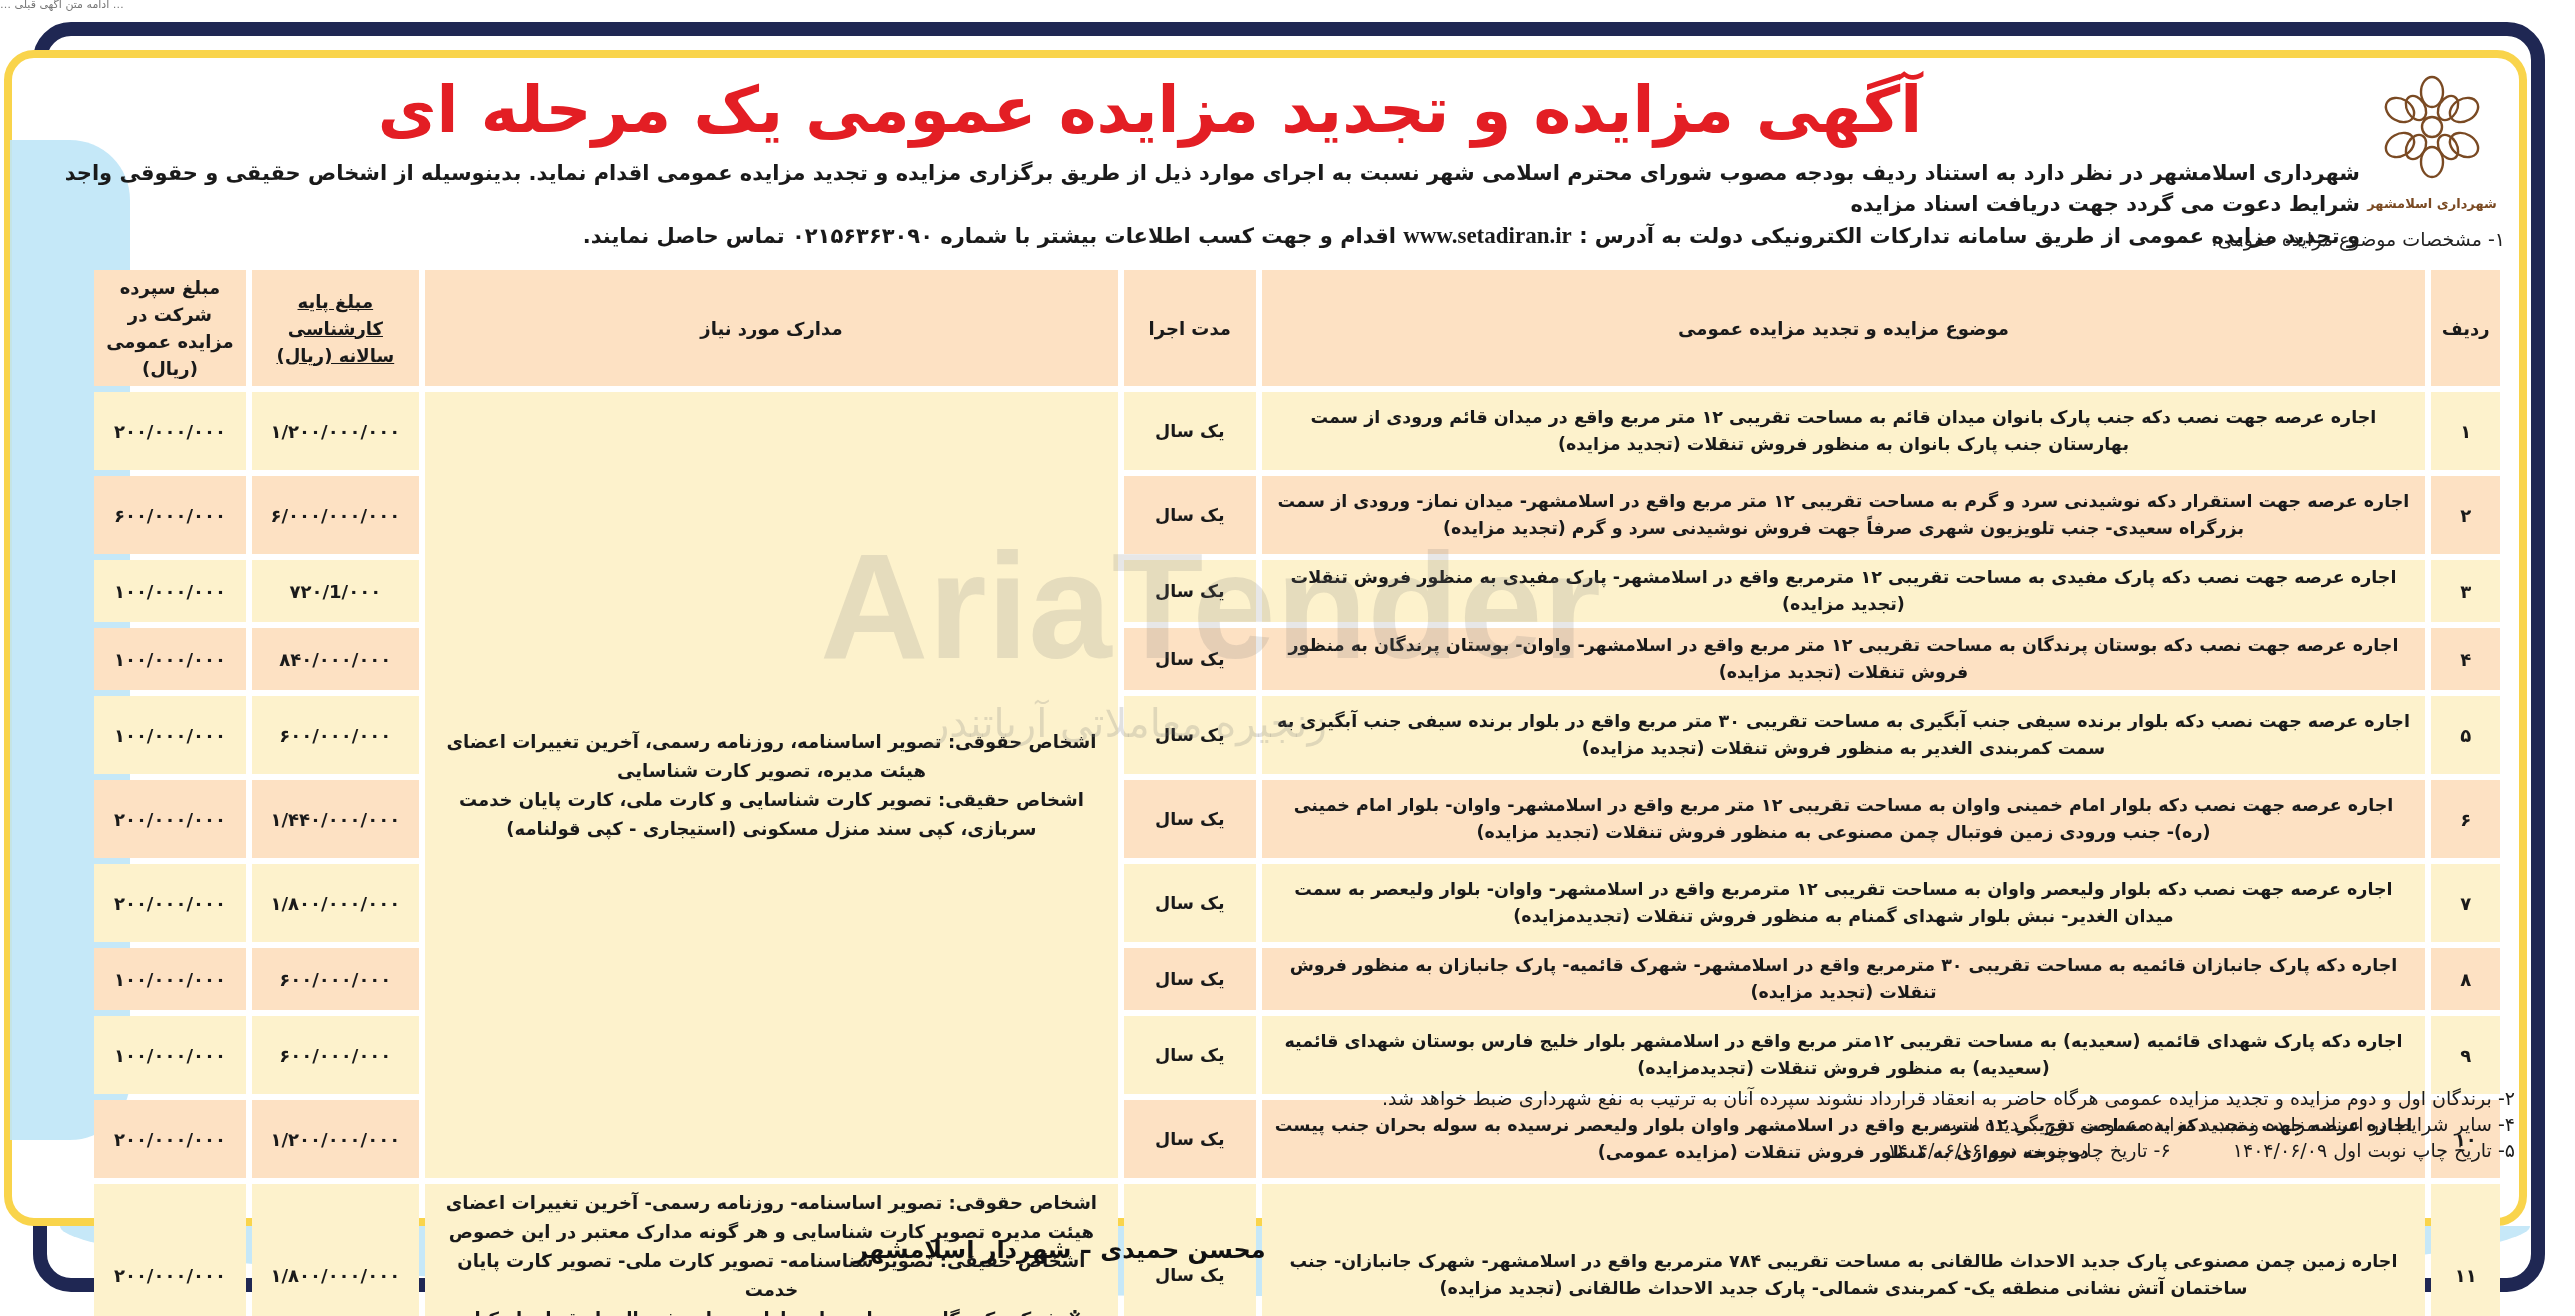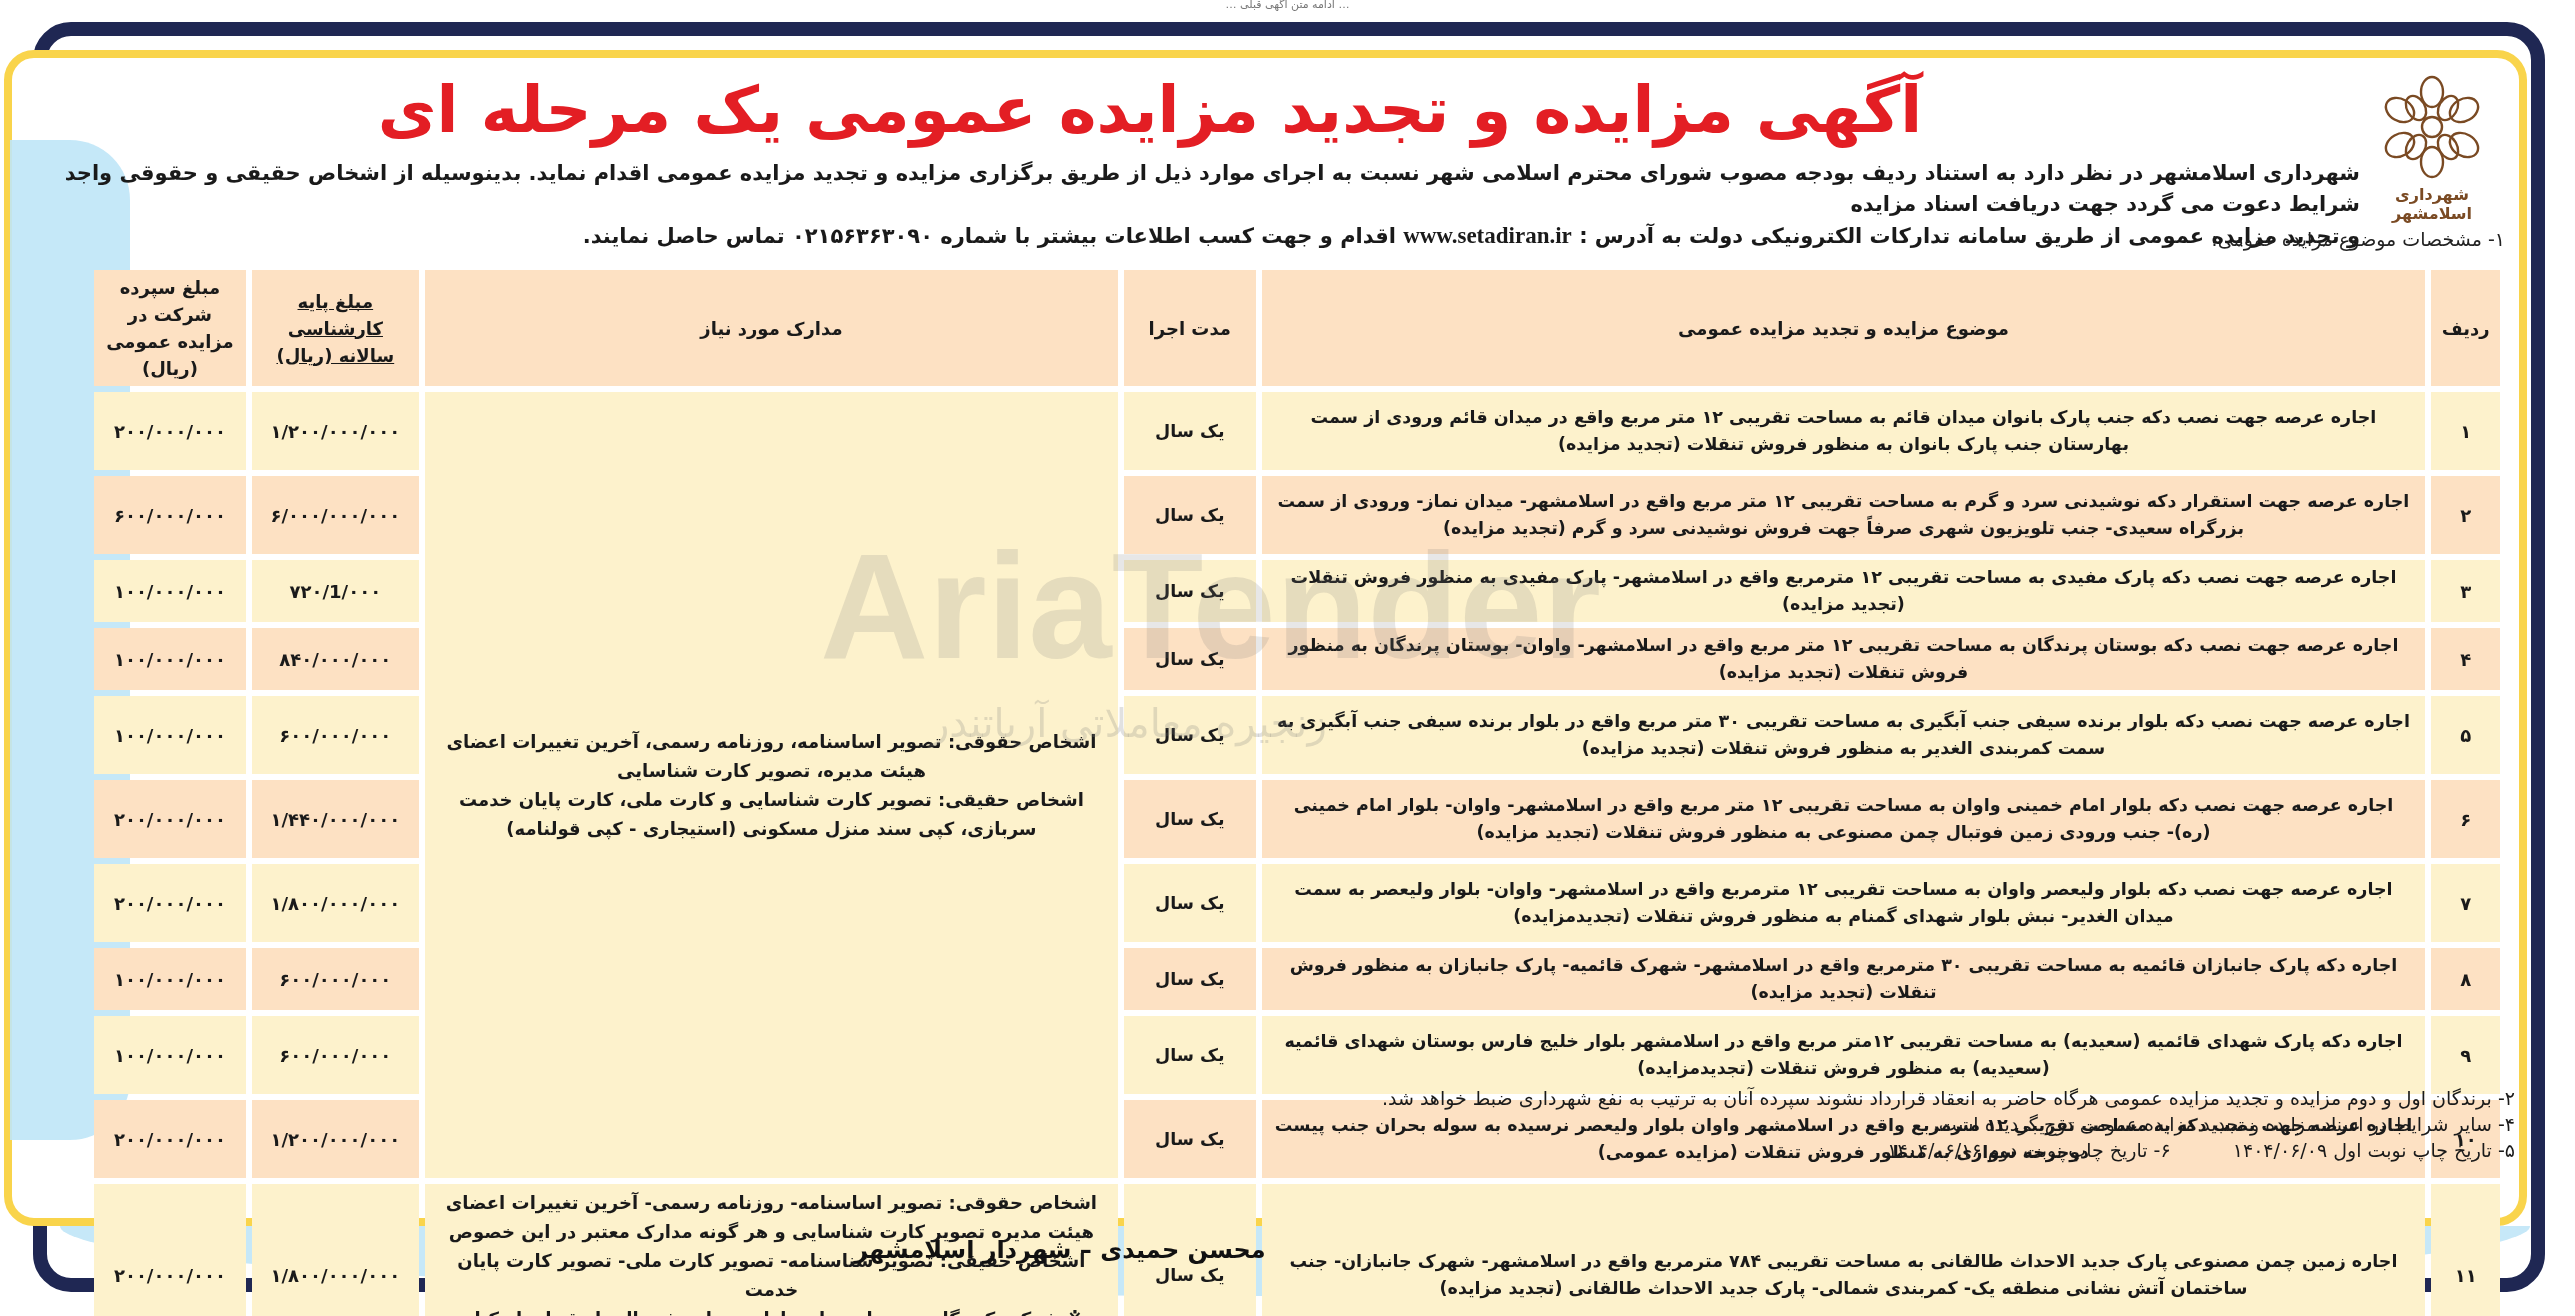--- a/index.html
+++ b/index.html
@@ -1,38 +1,38 @@
 <!DOCTYPE html>
 <html><head>
 <meta charset="utf-8">
 <style>
   * { box-sizing: border-box; margin: 0; padding: 0; }
   html, body { width: 2575px; height: 1316px; background: #ffffff; overflow: hidden; }
   body { font-family: "DejaVu Sans", sans-serif; color: #1a1a1a; position: relative; direction: rtl; }
 
   .top-strip { position: absolute; left: 0; right: 0; top: 0; height: 14px; overflow: hidden;
-    font-size: 11px; color: #777; text-align: center; white-space: nowrap; line-height: 10px; }
+    font-size: 11px; color: #777; text-align: left; white-space: nowrap; line-height: 10px; }
 
   .navy-frame { position: absolute; left: 33px; top: 22px; width: 2512px; height: 1270px;
     border: 14px solid #1f2753; border-radius: 38px; background: #fff; }
   .yellow-frame { position: absolute; left: 4px; top: 50px; width: 2523px; height: 1176px;
     border: 8px solid #f9d44b; border-radius: 30px; background: #fff; }
 
   .blue-blob-left { position: absolute; left: 10px; top: 140px; width: 120px; height: 1000px;
     background: #bfe6f7; border-radius: 0 60px 60px 0; opacity: .9; }
   .blue-band-bottom { position: absolute; left: 60px; top: 1226px; width: 2470px; height: 70px;
     background: #c6e8f8; border-radius: 0 0 1200px 1200px / 0 0 70px 70px; }
 
   .title { position: absolute; left: 300px; top: 65px; width: 1700px; text-align: center;
     color: #e31e24; font-family: "DejaVu Sans", sans-serif; font-weight: bold; font-size: 64px;
     letter-spacing: -1px; line-height: 90px; }
 
   .logo { position: absolute; left: 2362px; top: 70px; width: 140px; height: 140px; text-align: center; }
   .logo svg { display: block; margin: 0 auto; }
-  .logo-text { font-weight: bold; font-size: 16px; color: #7a4a23; margin-top: 0; }
+  .logo-text { font-weight: bold; font-size: 13px; color: #7a4a23; margin-top: 11px; }
 
   .intro { position: absolute; right: 215px; top: 158px; width: 2340px; font-size: 21px; font-weight: bold;
     line-height: 31px; text-align: right; }
   .intro .url { font-family: "Liberation Serif", serif; font-size: 23px; direction: ltr; unicode-bidi: embed; }
   .section-heading { position: absolute; right: 70px; top: 228px; font-size: 19px; color: #222; }
 
   .table-wrap { position: absolute; left: 88px; top: 264px; width: 2418px; }
   table { width: 100%; border-collapse: separate; border-spacing: 6px; direction: rtl; }
   th, td { text-align: center; vertical-align: middle; padding: 4px 10px; font-size: 17.5px; font-weight: bold; line-height: 27px; }
   th { background: #fde1c3; height: 86px; font-size: 18px; }

